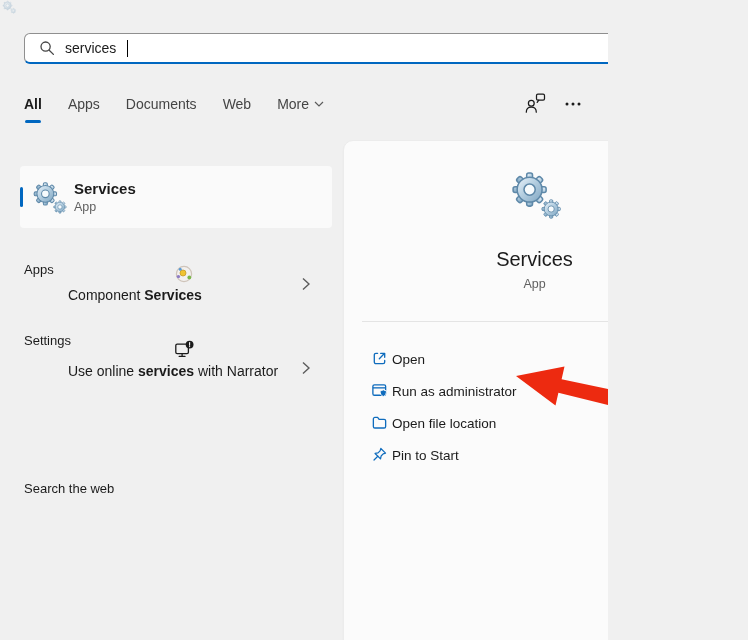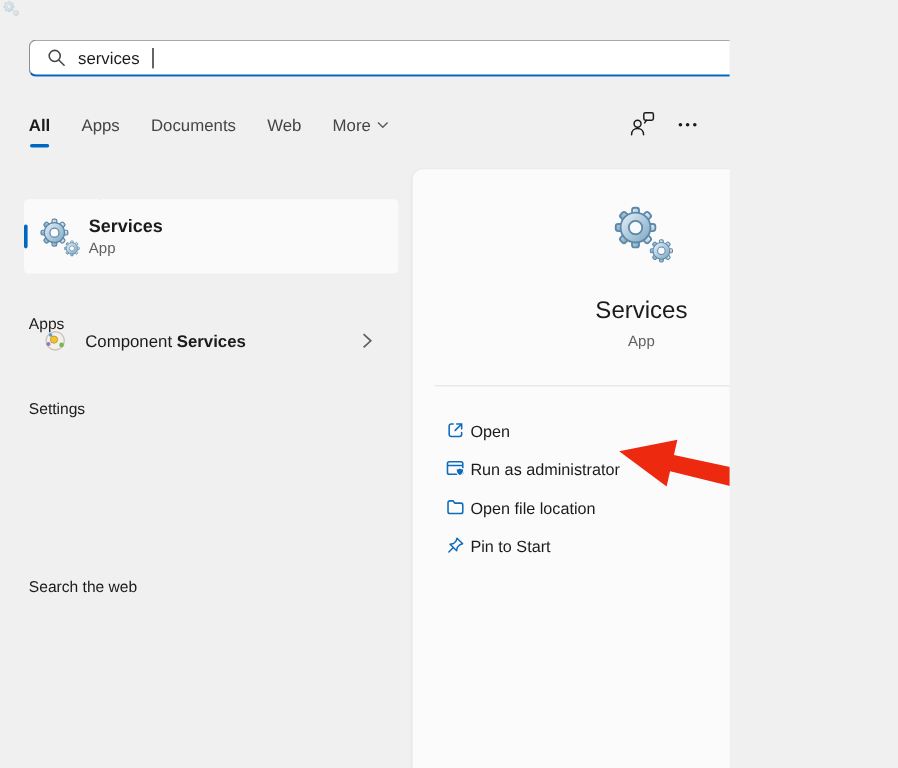--- a/index.html
+++ b/index.html
@@ -22,21 +22,21 @@
   .hdr-actions{position:absolute;top:92px;right:26px;display:flex;align-items:center;gap:18px;}
 
   
   .sec-header{position:absolute;left:24px;font-size:13px;font-weight:400;color:#1b1b1b;margin-top:20px;}
   .row{position:absolute;left:20px;width:312px;display:flex;align-items:center;box-sizing:border-box;}
   .row .chev{position:absolute;right:22px;top:50%;transform:translateY(-50%);}
   .best-row{top:166px;height:62px;background:#fafafa;border-radius:4px;padding-left:10px;gap:6px;}
   .best-accent{position:absolute;left:0;top:21px;width:3px;height:20px;border-radius:2px;background:#0067c0;}
   .best-text .t1{font-size:15px;font-weight:700;color:#1b1b1b;line-height:19px;}
   .best-text .t2{font-size:12.5px;color:#616161;line-height:17px;margin-top:1px;}
-  .list-row{padding-left:16px;gap:15px;}
+  .list-row{padding-left:16px;gap:1px;flex-direction:column;}
   .row-text{font-size:14px;color:#1b1b1b;width:232px;line-height:20px;}
   .row-text b{font-weight:700;}
   .muted{color:#767676;}
 
   
   .panel{position:absolute;left:343px;top:140px;width:383px;height:520px;background:#fbfbfb;
          border:1px solid #ececec;border-radius:10px;box-sizing:border-box;
          box-shadow:0 1px 2px rgba(0,0,0,0.03);}
   .panel .bigicon{position:absolute;left:50%;transform:translateX(-50%);top:28px;}
   .panel .ptitle{position:absolute;top:107px;width:100%;text-align:center;font-size:20px;color:#1b1b1b;}
@@ -166,20 +166,37 @@
     <span class="row-text"><span>Component </span><b>Services</b></span>
     <span class="chev">
       <svg width="8" height="13" viewBox="0 0 8 13" fill="none" stroke="#5c5c5c" stroke-width="1.4">
           <path d="M1 1 L7 6.5 L1 12"></path>
         </svg>
     </span>
   </div>
 
   <div class="sec-header" style="top:313px">Settings</div>
 
+  <div class="row list-row" style="top:340px;height:56px">
+    <span>
+      <svg width="20" height="20" viewBox="0 0 20 20" fill="none" stroke="#1b1b1b" stroke-width="1.3" stroke-linecap="round" stroke-linejoin="round">
+        <rect x="1.8" y="4.2" width="12.6" height="9.4" rx="1.4"></rect>
+        <path d="M8.1 13.6 V16 M5.2 16.4 H11"></path>
+        <circle cx="15.6" cy="4.6" r="3.9" fill="#1b1b1b" stroke="none"></circle>
+        <path d="M15.6 2.6 V5.2" stroke="#fff" stroke-width="1.1"></path>
+        <circle cx="15.6" cy="6.6" r="0.65" fill="#fff" stroke="none"></circle>
+      </svg>
+    </span>
+    <span class="row-text"><span>Use online </span><b>services</b><span> with Narrator</span></span>
+    <span class="chev">
+      <svg width="8" height="13" viewBox="0 0 8 13" fill="none" stroke="#5c5c5c" stroke-width="1.4">
+          <path d="M1 1 L7 6.5 L1 12"></path>
+        </svg>
+    </span>
+  </div>
 
 
   <div class="sec-header" style="top:461px">Search the web</div>
 
 
   <div class="panel">
     <span class="bigicon">
       <svg width="56" height="52" viewBox="0 0 52 48">
           <use href="#gearpair"></use>
         </svg>

